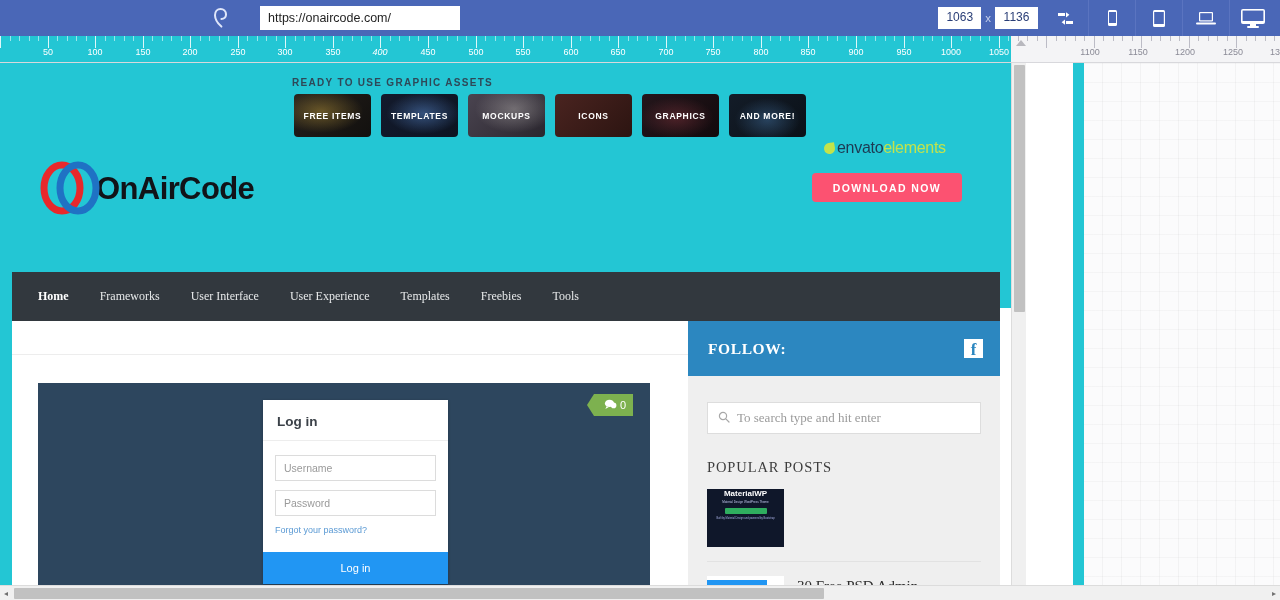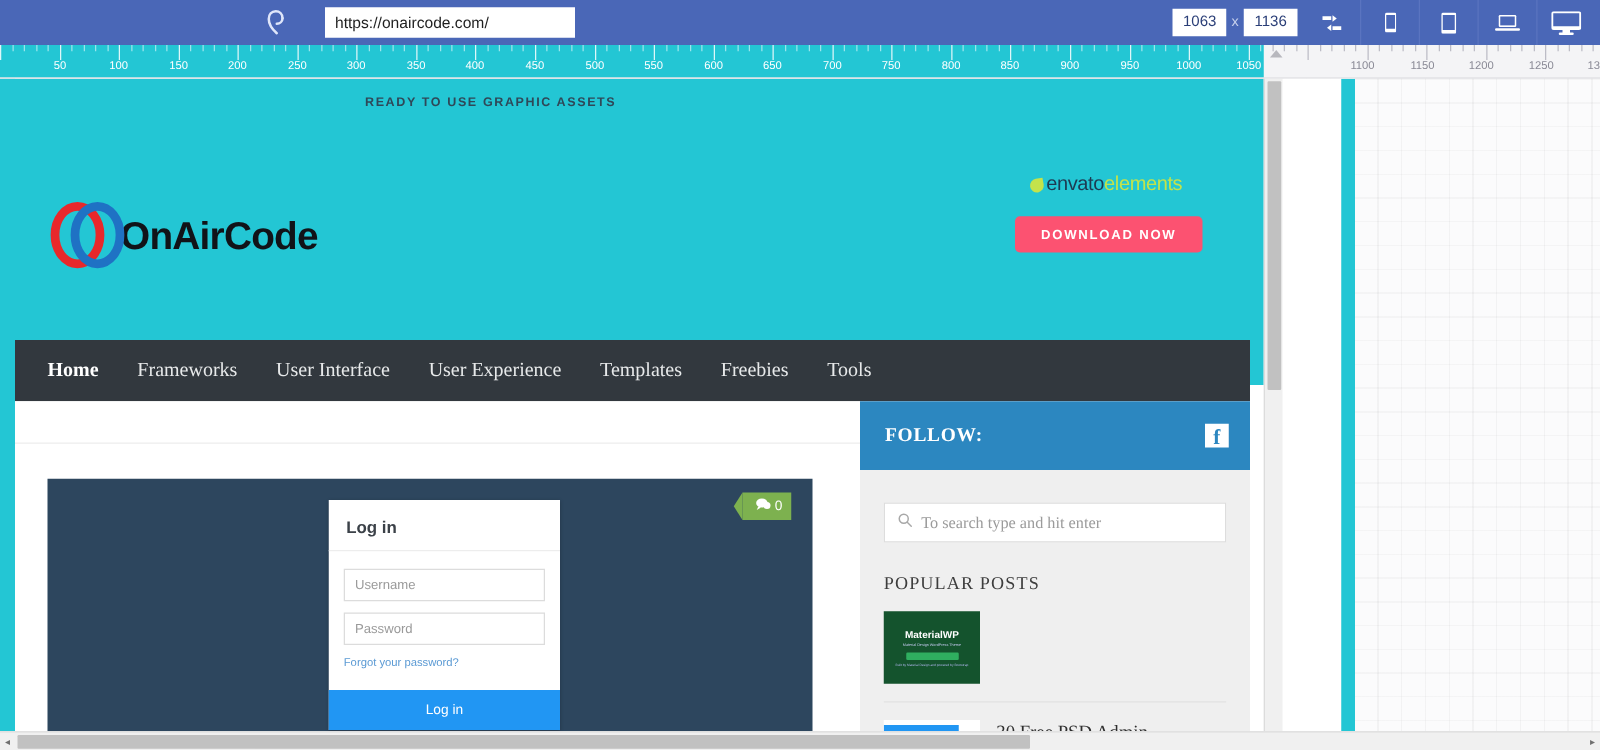--- a/index.html
+++ b/index.html
@@ -201,21 +201,21 @@
   
   .nav {
     position: absolute; top: 209px; left: 12px;
     width: 988px; height: 49px;
     background: #32383e;
     display: flex; align-items: center;
     padding-left: 26px;
   }
   .nav-item {
     font-family: "Liberation Serif", serif;
-    font-size: 16px; color: #e7e9ea;
+    font-size: 12px; color: #e7e9ea;
     margin-right: 31px;
     white-space: nowrap;
   }
   .nav-item.active { font-weight: bold; color: #ffffff; }
 
   
   .content-band {
     position: absolute; top: 258px; left: 12px;
     width: 676px; height: 264px;
     background: #ffffff;
@@ -332,21 +332,21 @@
   .pp-head {
     font-family: "Liberation Serif", serif;
     font-size: 15px; color: #2e2e2e; line-height: 1.35;
   }
   .pp-date {
     font-family: "Liberation Serif", serif;
     font-size: 11.5px; color: #a0a0a0;
     letter-spacing: 0.5px; margin-top: 5px;
   }
   
-  .thumb-mwp { background: #14532d; display:flex; flex-direction:column; align-items:center; justify-content:center; }
+  .thumb-mwp { background: #0f172a; display:flex; flex-direction:column; align-items:center; justify-content:flex-start; }
   .thumb-mwp .tw-t { color:#fff; font-size:8px; font-weight:bold; }
   .thumb-mwp .tw-s { color:#c3c9ee; font-size:3px; margin-top:2px; }
   .thumb-mwp .tw-b { width:42px; height:6px; background:#2fae5f; margin-top:4px; border-radius:1px; }
   .thumb-mwp .tw-f { color:#aab2e6; font-size:2.6px; margin-top:3px; }
   
   .thumb-dash { background: #ffffff; position: relative; }
   .thumb-dash .d-top { position:absolute; top:4px; left:0; width:60px; height:12px; background:#2196f3; }
 
   
   .v-scroll {
@@ -587,21 +587,21 @@
         <div class="tick minor tick-dark" style="left: 1255px;"></div>
         <div class="tick minor tick-dark" style="left: 1265px;"></div>
         <div class="tick minor tick-dark" style="left: 1274px;"></div>
         <div class="tick-lbl" style="left: 48px;">50</div>
         <div class="tick-lbl" style="left: 95px;">100</div>
         <div class="tick-lbl" style="left: 143px;">150</div>
         <div class="tick-lbl" style="left: 190px;">200</div>
         <div class="tick-lbl" style="left: 238px;">250</div>
         <div class="tick-lbl" style="left: 285px;">300</div>
         <div class="tick-lbl" style="left: 333px;">350</div>
-        <div class="tick-lbl" style="left: 380px;">400</div>
+        <div class="tick-lbl" style="left: 380px; font-style: italic;">400</div>
         <div class="tick-lbl" style="left: 428px;">450</div>
         <div class="tick-lbl" style="left: 476px;">500</div>
         <div class="tick-lbl" style="left: 523px;">550</div>
         <div class="tick-lbl" style="left: 571px;">600</div>
         <div class="tick-lbl" style="left: 618px;">650</div>
         <div class="tick-lbl" style="left: 666px;">700</div>
         <div class="tick-lbl" style="left: 713px;">750</div>
         <div class="tick-lbl" style="left: 761px;">800</div>
         <div class="tick-lbl" style="left: 808px;">850</div>
         <div class="tick-lbl" style="left: 856px;">900</div>
@@ -619,20 +619,40 @@
 
   <div class="grid-area"></div>
 
   <div class="viewport">
 
     <div class="teal-bg"></div>
     <div class="teal-left"></div>
     <div class="teal-right"></div>
 
     <div class="ad-label">READY TO USE GRAPHIC ASSETS</div>
+    <div class="ad-tiles">
+      <div class="ad-tile t1">
+          <span>FREE ITEMS</span>
+        </div>
+      <div class="ad-tile t2">
+          <span>TEMPLATES</span>
+        </div>
+      <div class="ad-tile t3">
+          <span>MOCKUPS</span>
+        </div>
+      <div class="ad-tile t4">
+          <span>ICONS</span>
+        </div>
+      <div class="ad-tile t5">
+          <span>GRAPHICS</span>
+        </div>
+      <div class="ad-tile t6">
+          <span>AND MORE!</span>
+        </div>
+    </div>
 
     <div class="envato">
       <span class="envato-leaf"></span>
       <span class="envato-1">envato</span>
       <span class="envato-2">elements</span>
     </div>
     <div class="dl-btn">DOWNLOAD NOW</div>
 
     <div class="site-logo">
       <div class="logo-mark">

